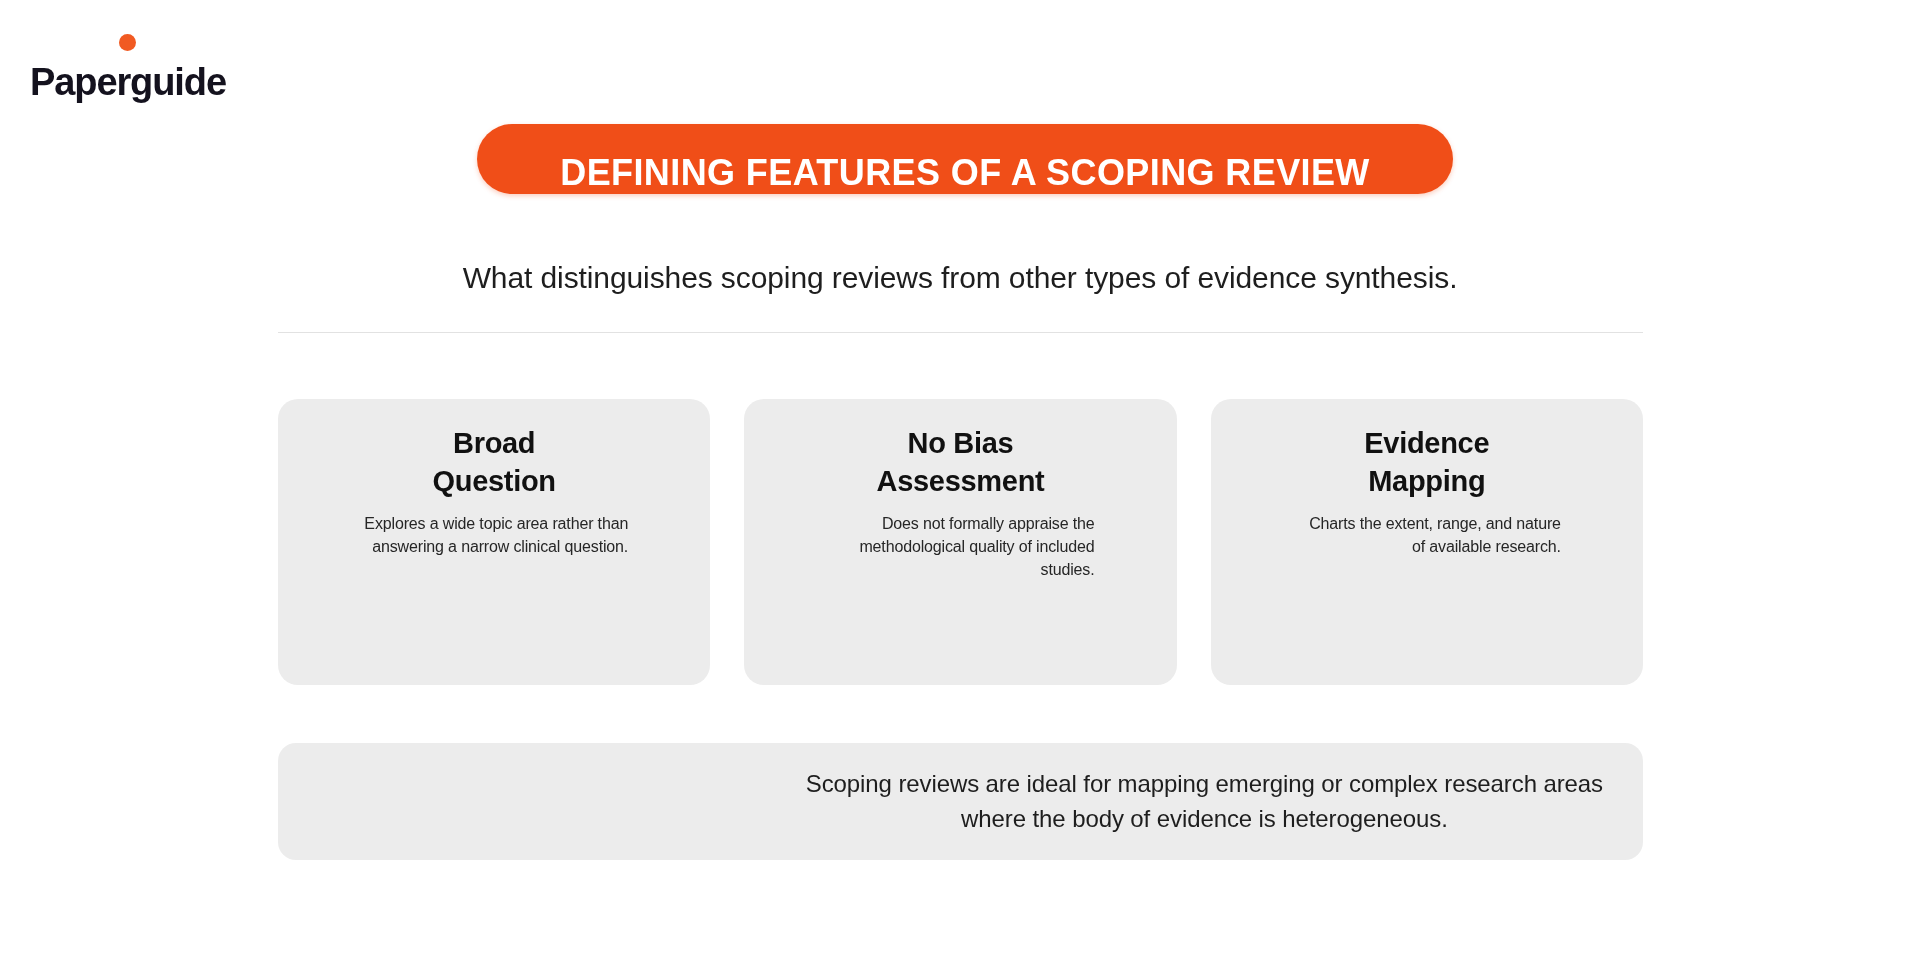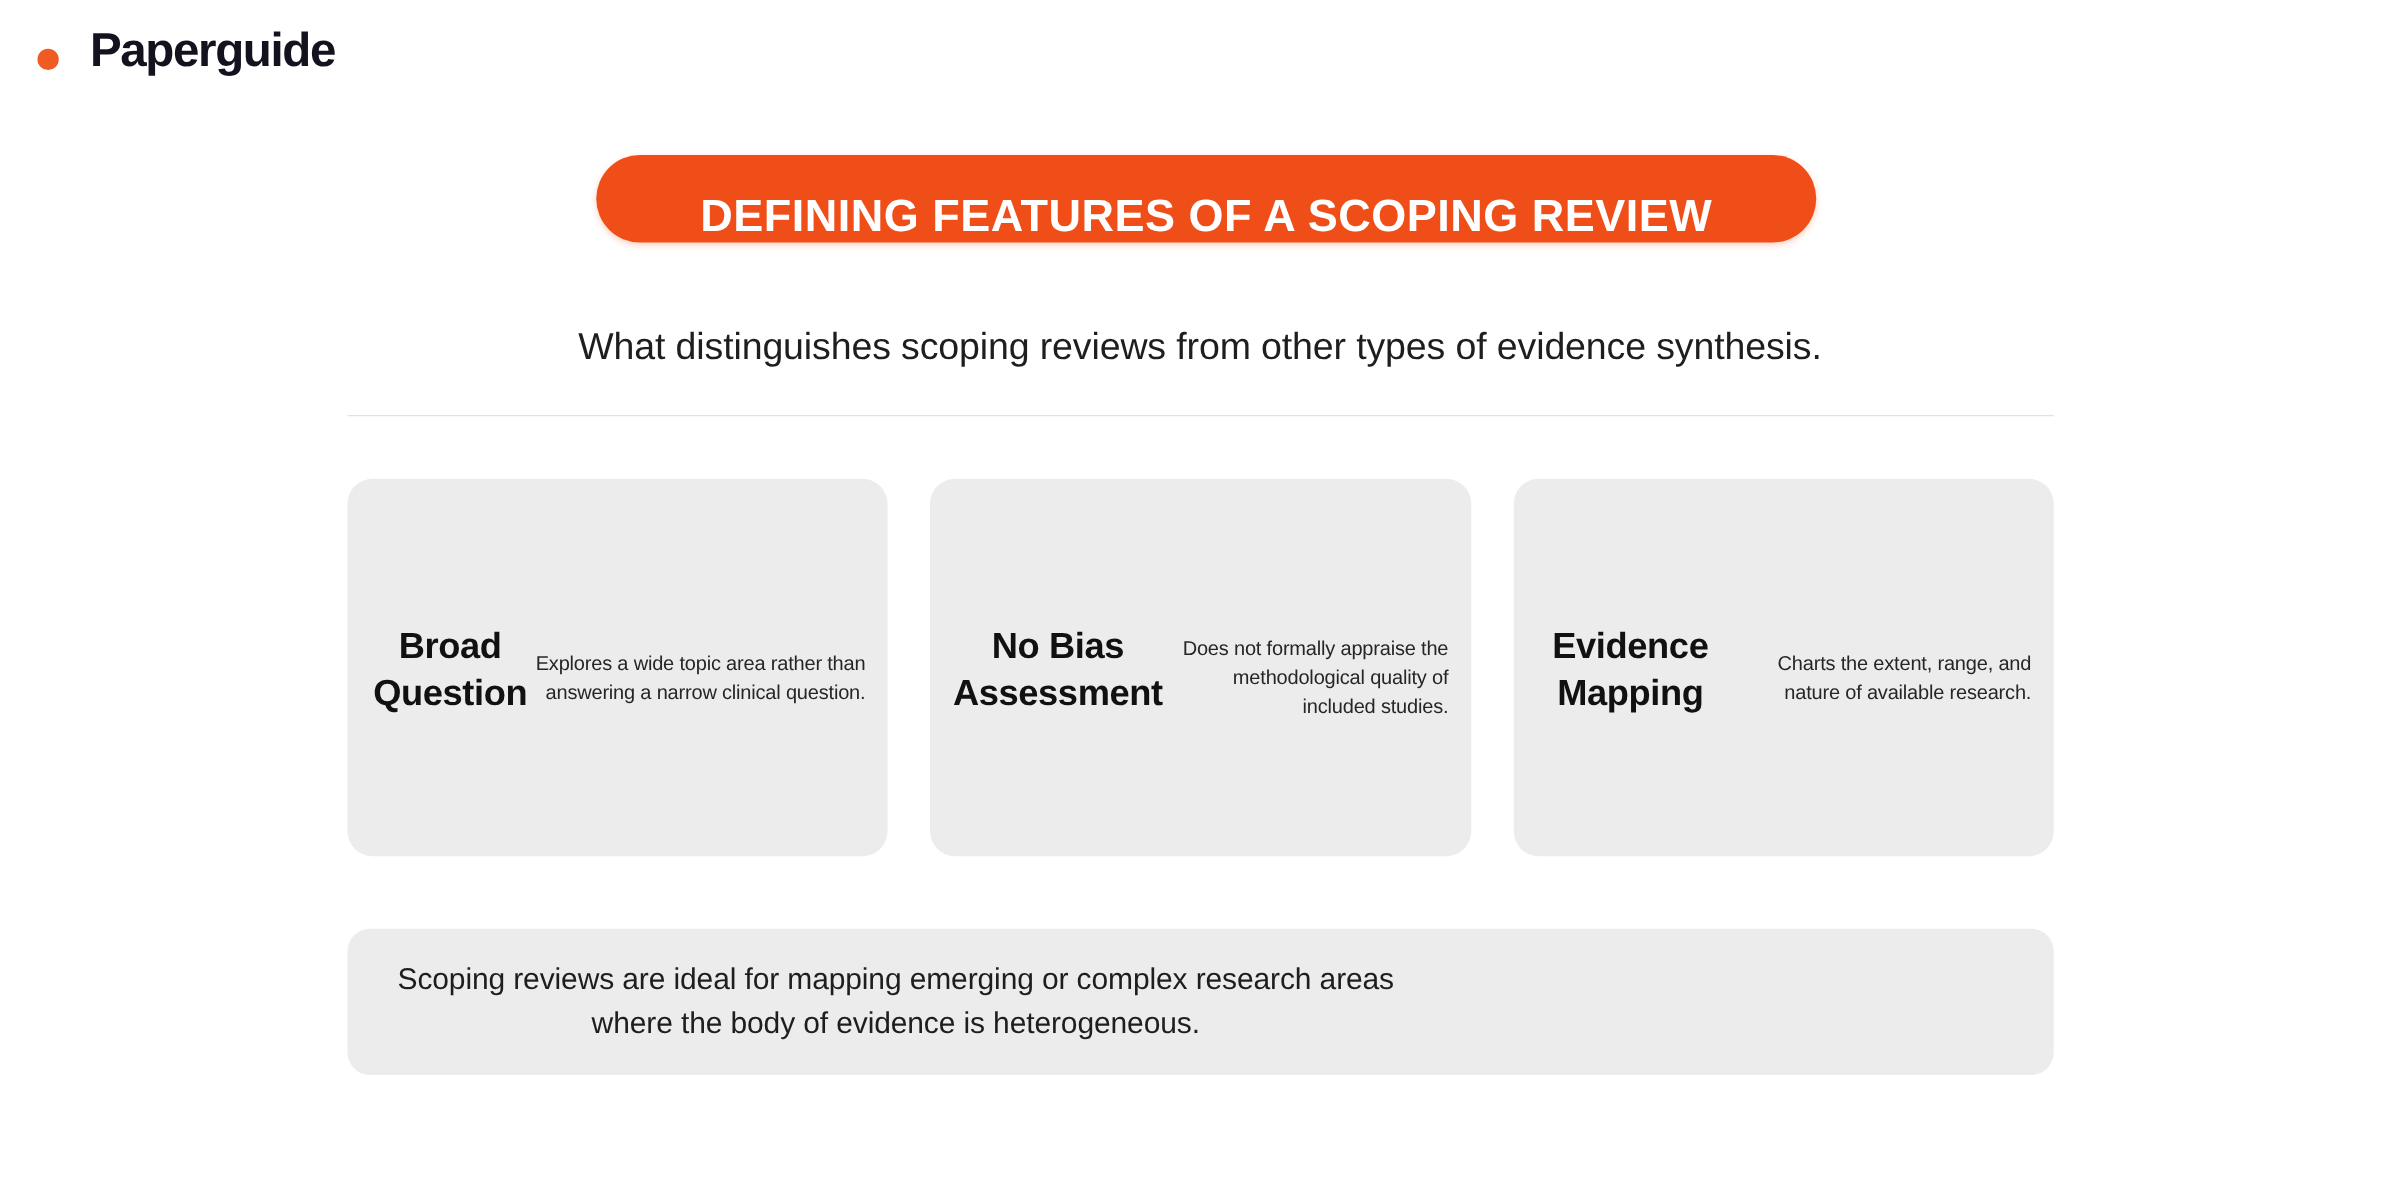--- a/index.html
+++ b/index.html
@@ -21,21 +21,22 @@
     overflow: hidden;
   }
 
   
   .brand {
     position: absolute;
     left: 30px;
     top: 22px;
     display: flex;
     align-items: center;
-    gap: 25px;
+    gap: 12px;
+    flex-direction: column;
   }
   .brand-dot {
     width: 17px;
     height: 17px;
     border-radius: 50%;
     background: #F15A22;
     flex: 0 0 auto;
     margin-top: 12px;
   }
   .brand-name {
@@ -101,21 +102,23 @@
     height: 302px;
     display: flex;
     gap: 34px;
   }
   .card {
     flex: 1 1 0;
     background: #ECECEC;
     border-radius: 20px;
     padding: 26px 18px 20px 18px;
     display: flex;
+    flex-direction: column;
     align-items: center;
+    margin-top: 16px;
   }
   .card-title {
     font-size: 29px;
     font-weight: 700;
     color: #111111;
     text-align: center;
     line-height: 1.3;
     letter-spacing: -0.3px;
     max-width: 210px;
   }
@@ -134,21 +137,21 @@
   .footnote {
     position: absolute;
     left: 278px;
     top: 743px;
     width: 1365px;
     height: 117px;
     background: #ECECEC;
     border-radius: 18px;
     display: flex;
     align-items: center;
-    justify-content: flex-start;
+    justify-content: flex-end;
     padding: 4px 40px;
   }
   .footnote-text {
     font-size: 24px;
     font-weight: 400;
     color: #1E1E1E;
     text-align: center;
     line-height: 1.43;
     letter-spacing: -0.1px;
     white-space: pre-line;

